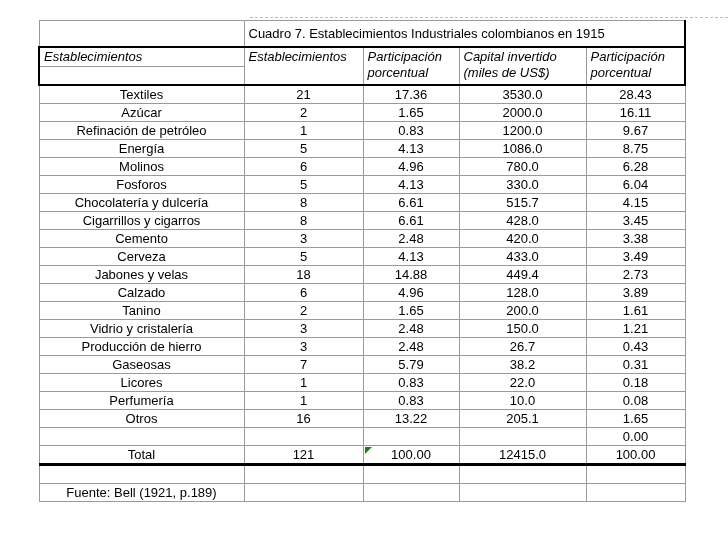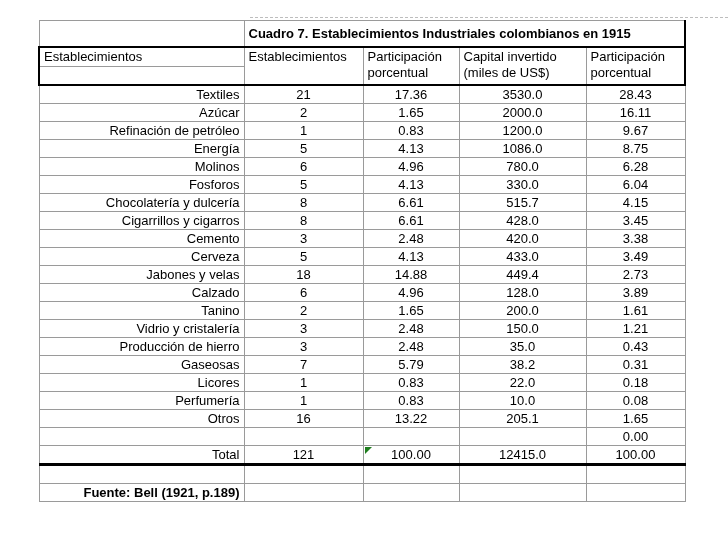--- a/index.html
+++ b/index.html
@@ -36,55 +36,55 @@
     border:1px solid var(--grid);
     padding:0 4px;
     overflow:hidden;
     white-space:nowrap;
     vertical-align:middle;
   }
   
   .title-row td{height:25px;}
   td.corner-cell{border-bottom:2px solid var(--black);}
   td.title-cell{
-    font-weight:bold;
+    font-weight:normal;
     border-right:2px solid var(--black);
     border-bottom:2px solid var(--black);
     font-size:13px;
   }
   
-  tr.hdr-r1 td{height:18px;}
+  tr.hdr-r1 td{height:18px;font-style:italic;}
   tr.hdr-r2 td{height:17px;}
   td.hdr-col1-top{border-left:2px solid var(--black);}
   td.hdr-col1-bottom{border-left:2px solid var(--black);border-bottom:2px solid var(--black);}
   td.hdr-span{
     vertical-align:top;
     border-bottom:2px solid var(--black);
     padding-top:1px;
   }
   td.hdr-span.last{border-right:2px solid var(--black);}
   
   .data-row td{height:17px;}
   .num-cell{text-align:center;}
-  .label-cell{text-align:right;}
+  .label-cell{text-align:center;}
   
   .total-row td{
     height:17px;
     border-bottom:3px solid var(--black);
   }
   .err-cell{position:relative;}
   .err-tri{
     position:absolute;
     left:1px;top:1px;
     width:0;height:0;
     border-top:7px solid var(--green);
     border-right:7px solid transparent;
   }
   
-  .footer-row td{height:17px;font-weight:bold;}
+  .footer-row td{height:17px;}
 </style>
 </head>
 <body>
 
 <div class="page">
 
   <div class="pagebreak-line"></div>
 
   <table class="cuadro">
     <colgroup>
@@ -219,21 +219,21 @@
           <td class="label-cell">Vidrio y cristalería</td>
           <td class="num-cell">3</td>
           <td class="num-cell">2.48</td>
           <td class="num-cell">150.0</td>
           <td class="num-cell">1.21</td>
         </tr>
         <tr class="data-row">
           <td class="label-cell">Producción de hierro</td>
           <td class="num-cell">3</td>
           <td class="num-cell">2.48</td>
-          <td class="num-cell">35.0</td>
+          <td class="num-cell">26.7</td>
           <td class="num-cell">0.43</td>
         </tr>
         <tr class="data-row">
           <td class="label-cell">Gaseosas</td>
           <td class="num-cell">7</td>
           <td class="num-cell">5.79</td>
           <td class="num-cell">38.2</td>
           <td class="num-cell">0.31</td>
         </tr>
         <tr class="data-row">

